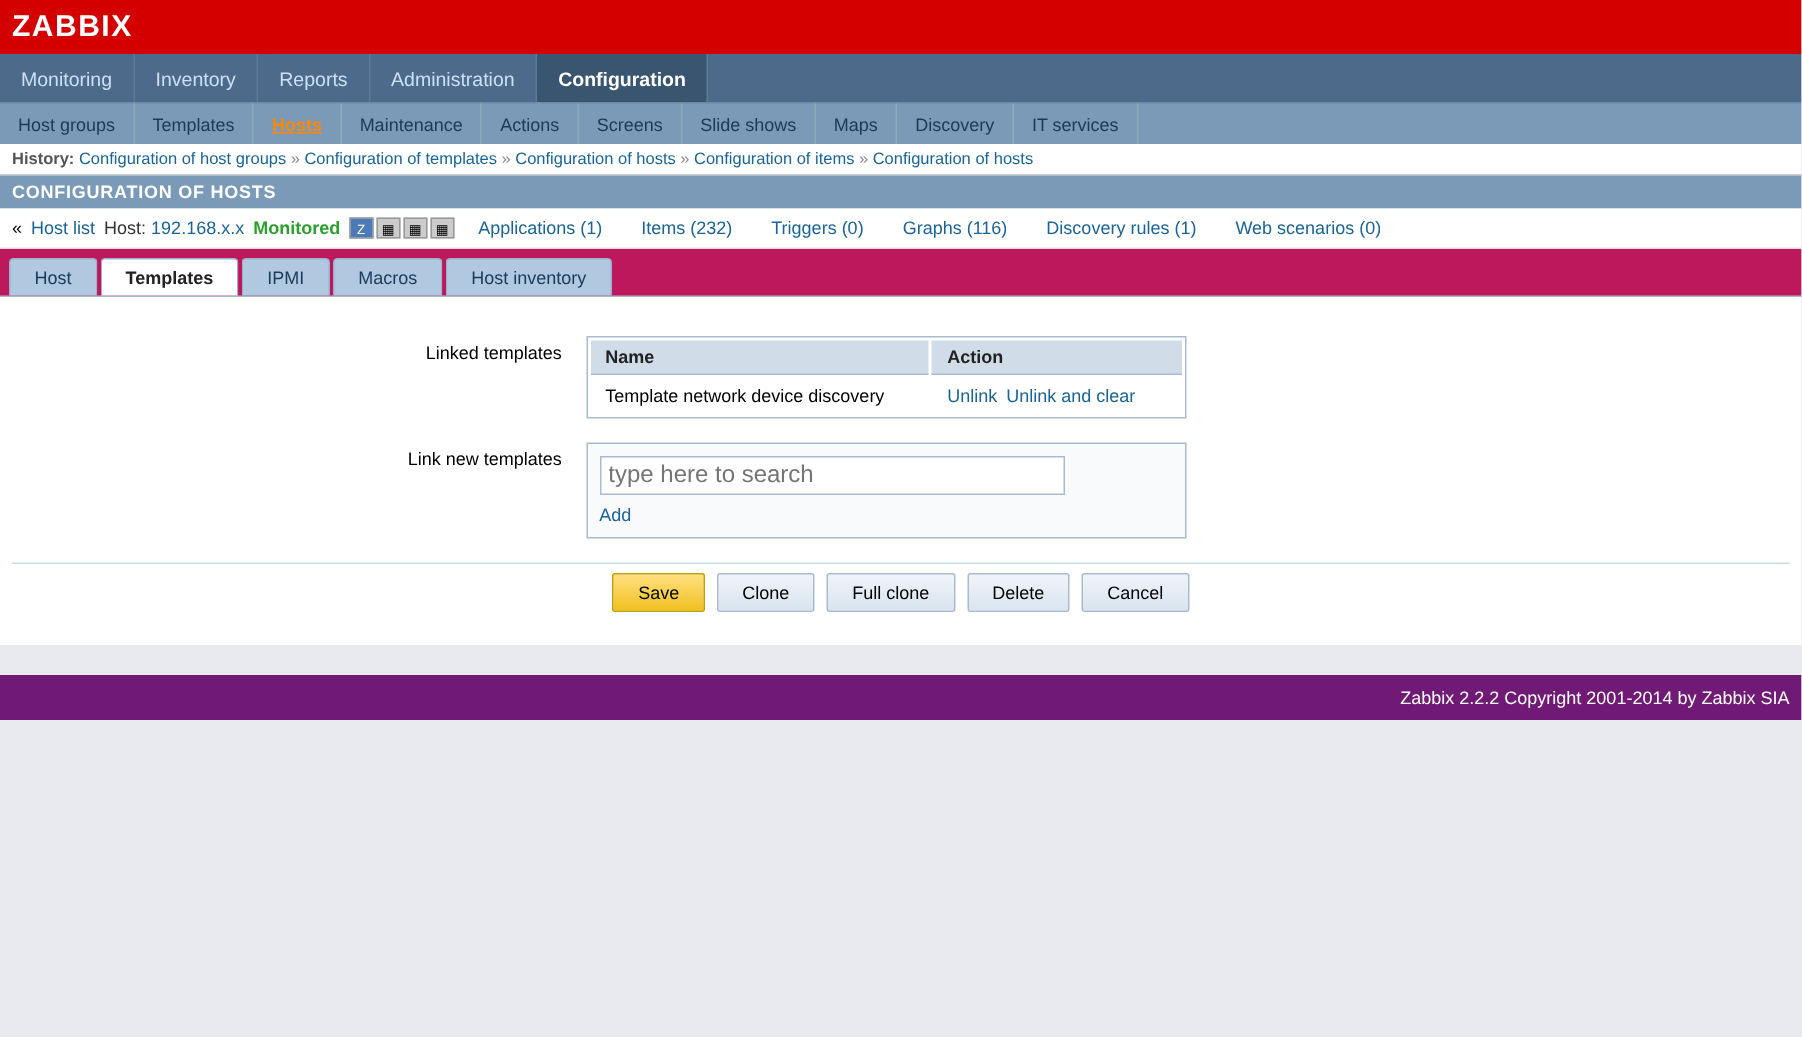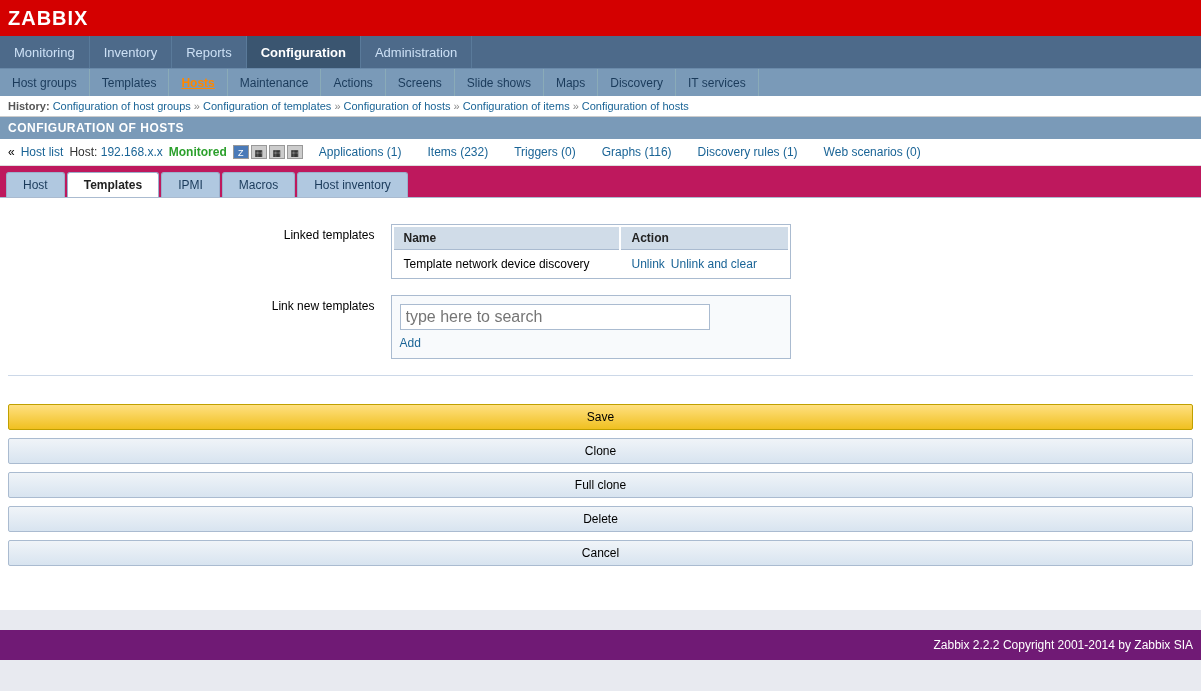--- a/index.html
+++ b/index.html
@@ -57,21 +57,21 @@
     .linked-table td { padding: 5px 10px; border-bottom: 1px solid #e0e8f0; }
     .linked-table tr:last-child td { border-bottom: none; }
     .linked-table .action-link { color: #1a6496; text-decoration: none; margin-right: 6px; font-size: 12px; }
 
     
     .search-box-wrap { border: 1px solid #aabbd0; padding: 8px; width: 400px; background: #f8fafc; }
     .search-input { width: 310px; padding: 3px 5px; border: 1px solid #aabbd0; font-size: 16px; color: #aaa; }
     .add-link { display: block; margin-top: 6px; color: #1a6496; text-decoration: none; font-size: 12px; }
 
     
-    #button-row { display: flex; justify-content: center; gap: 8px; margin: 28px 0; flex-direction: column; }
+    #button-row { display: flex; justify-content: center; gap: 8px; margin: 6px 0; }
     .btn { padding: 5px 16px; font-size: 12px; border: 1px solid #aabbd0; cursor: pointer; border-radius: 2px; }
     .btn-save { background: linear-gradient(to bottom, #ffe080, #f0c020); border-color: #c0a000; }
     .btn-clone { background: linear-gradient(to bottom, #f0f4f8, #d8e4f0); }
     .btn-fullclone { background: linear-gradient(to bottom, #f0f4f8, #d8e4f0); }
     .btn-delete { background: linear-gradient(to bottom, #f0f4f8, #d8e4f0); }
     .btn-cancel { background: linear-gradient(to bottom, #f0f4f8, #d8e4f0); }
 
     
     #footer { background: #701a75; color: white; text-align: right; padding: 8px; font-size: 12px; margin-top: 20px; }
 
@@ -84,22 +84,22 @@
 <body>
 
 <div id="logo-bar">
   <span>ZABBIX</span>
 </div>
 
 <nav id="main-nav">
     <a href="#" class="main-nav-item">Monitoring</a>
     <a href="#" class="main-nav-item">Inventory</a>
     <a href="#" class="main-nav-item">Reports</a>
+    <a href="#" class="main-nav-item">Administration</a>
     <a href="#" class="main-nav-item active">Configuration</a>
-    <a href="#" class="main-nav-item">Administration</a>
   </nav>
 
 <nav id="sub-nav">
     <a href="#" class="sub-nav-item">Host groups</a>
     <a href="#" class="sub-nav-item">Templates</a>
     <a href="#" class="sub-nav-item active">Hosts</a>
     <a href="#" class="sub-nav-item">Maintenance</a>
     <a href="#" class="sub-nav-item">Actions</a>
     <a href="#" class="sub-nav-item">Screens</a>
     <a href="#" class="sub-nav-item">Slide shows</a>

